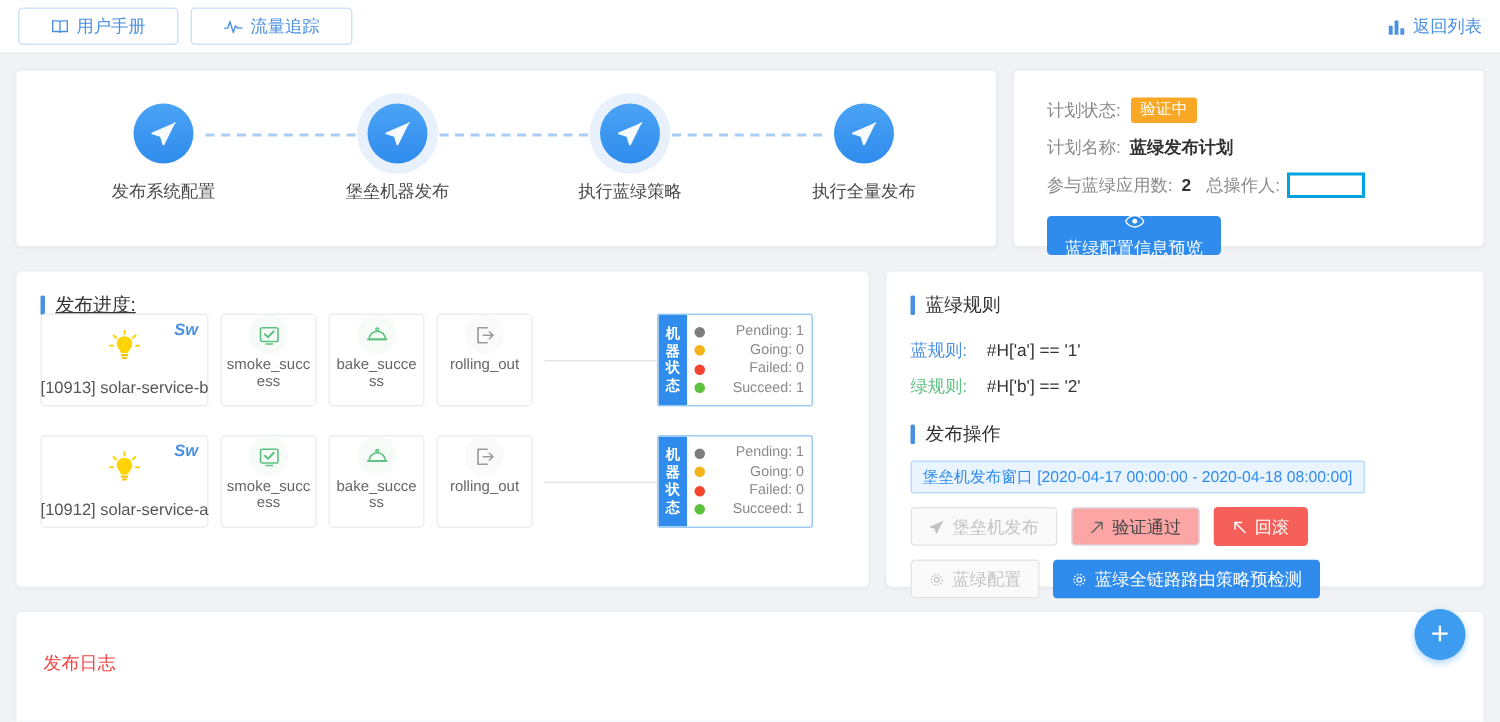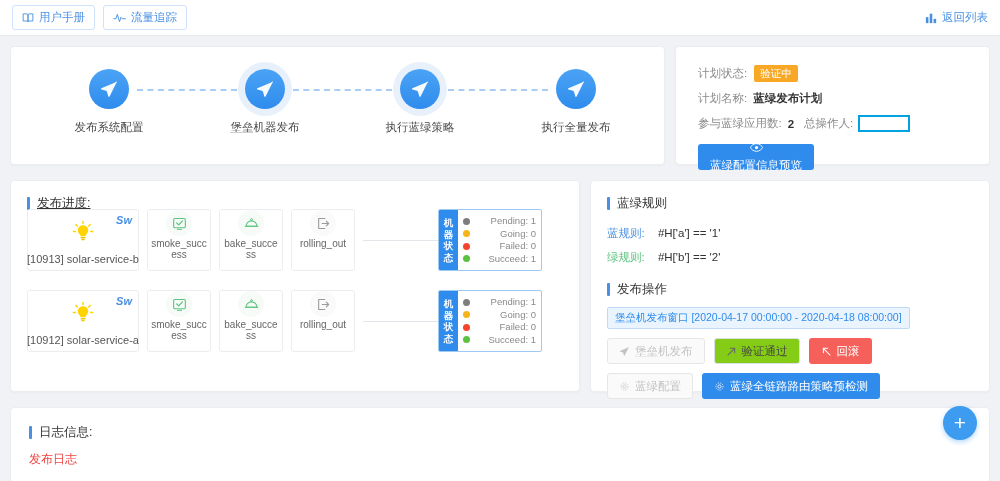--- a/index.html
+++ b/index.html
@@ -14,21 +14,21 @@
   .page { position: relative; width: 1000px; height: 481px; }
 
   
   .topbar {
     position: absolute; left: 0; top: 0; width: 1000px; height: 36px;
     background: #fff; border-bottom: 1px solid #e8eaee;
     display: flex; align-items: center; padding: 0 12px;
   }
   .tb-btn {
     display: inline-flex; align-items: center; gap: 5px;
-    height: 25px; padding: 0 9px; margin-right: 8px;
+    height: 25px; padding: 0 21px; margin-right: 8px;
     border: 1px solid #cfe2fb; border-radius: 3px; background: #fff;
     color: #4a90e2; font-size: 11.5px; white-space: nowrap; cursor: pointer;
   }
   .tb-spacer { flex: 1; }
   .tb-link {
     display: inline-flex; align-items: center; gap: 5px;
     color: #4a90e2; font-size: 11.5px; cursor: pointer; white-space: nowrap;
   }
   .ic { display: inline-block; line-height: 0; }
 
@@ -70,21 +70,21 @@
   .operator-box {
     display: inline-block; width: 52px; height: 17px;
     border: 2px solid #00a3e0; background: #fff; margin-left: 5px;
   }
   .btn {
     display: inline-flex; align-items: center; justify-content: center; gap: 5px;
     height: 26px; padding: 0 11px; border-radius: 3px; font-size: 11.5px;
     cursor: pointer; white-space: nowrap; border: 1px solid transparent;
   }
   .btn-primary { background: #2f8ced; color: #fff; }
-  .btn-outline { background: #84cc16; color: #444; border-color: #dcdfe6; justify-content: space-between; }
+  .btn-outline { background: #fca5a5; color: #444; border-color: #dcdfe6; justify-content: space-between; }
   .btn-danger  { background: #f5605a; color: #fff; }
   .btn-disabled{ background: #fafafa; color: #c3c3c3; border-color: #e6e6e6; cursor: default; }
 
   
   .sec-title {
     display: flex; align-items: center; font-size: 12.5px; color: #333;
     font-weight: normal;
   }
   .sec-title::before {
     content: ""; display: inline-block; width: 3px; height: 13px;
@@ -469,21 +469,20 @@
                 <circle cx="8" cy="8" r="5.2" fill="none" stroke="#fff" stroke-width="1.2" stroke-dasharray="1.6 1.5"></circle>
               </svg></span>
             <span>蓝绿全链路路由策略预检测</span>
           </div>
         </div>
     </div>
   </div>
 
   <div class="card" id="log-card">
     <div class="log-inner">
-      <div class="sec-title">日志信息:</div>
       <div class="log-link">发布日志</div>
     </div>
   </div>
 
   <div class="fab">
     <span>+</span>
   </div>
 
 </div>
 

